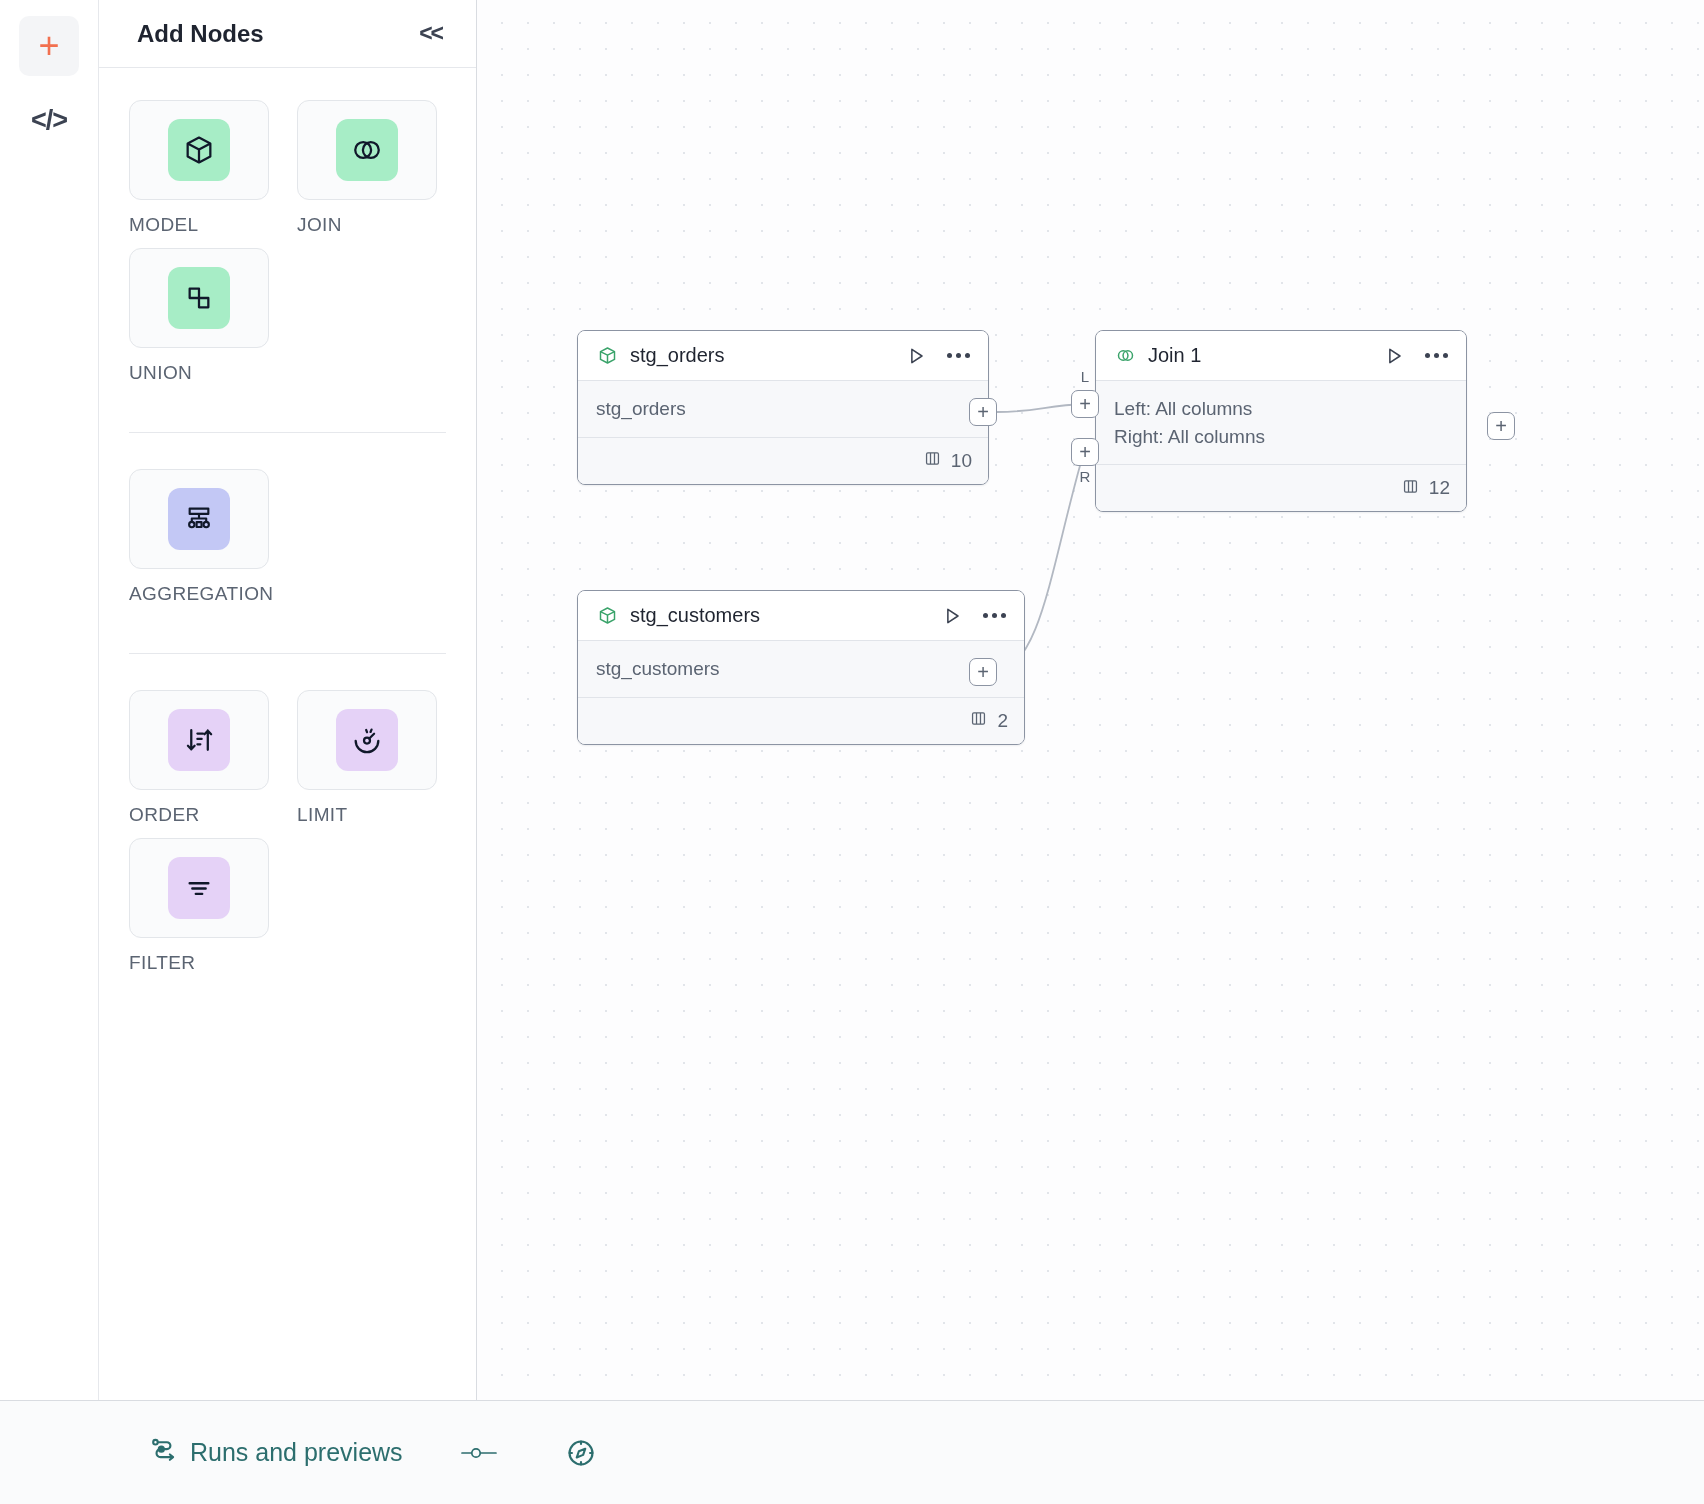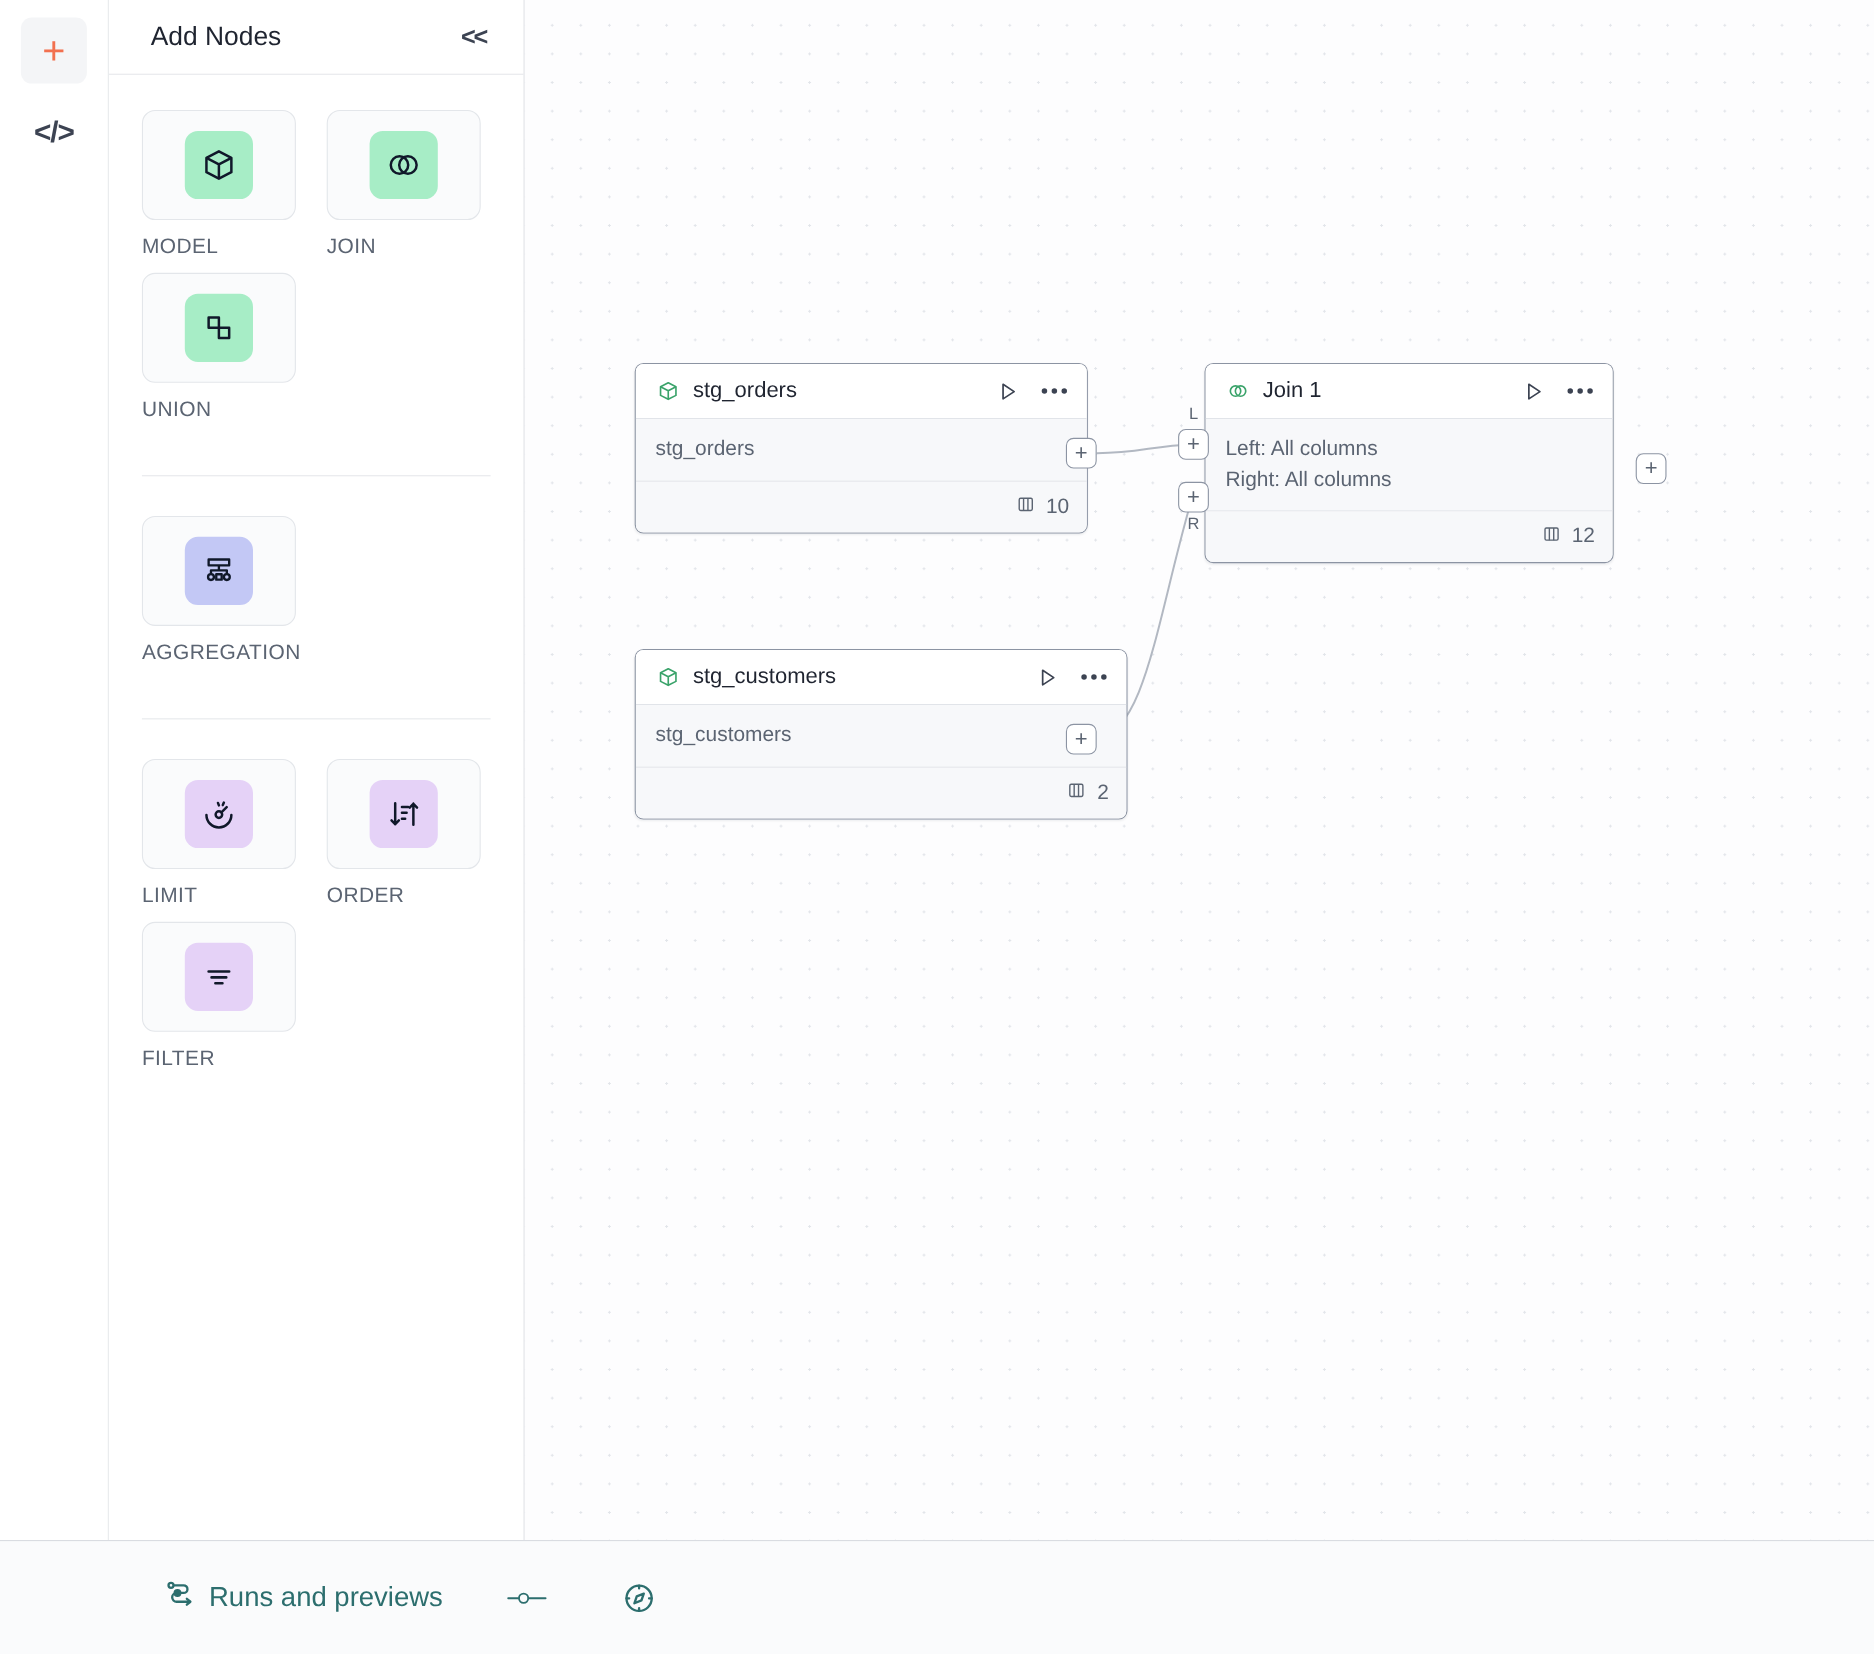--- a/index.html
+++ b/index.html
@@ -52,21 +52,21 @@
     background: #ffffff;
     border-right: 1px solid #d9dce1;
     display: flex; flex-direction: column;
   }
   .panel-head {
     height: 68px; flex: 0 0 68px;
     display: flex; align-items: center; justify-content: space-between;
     padding: 0 34px 0 38px;
     border-bottom: 1px solid #e6e8ec;
   }
-  .panel-title { font-size: 24px; font-weight: normal; color: #1f2430; }
+  .panel-title { font-size: 24px; font-weight: bold; color: #1f2430; }
   .panel-collapse { font-size: 23px; color: #3c4352; font-weight: bold; cursor: pointer; letter-spacing: -2px; }
   .panel-body { flex: 1 1 auto; padding: 32px 30px 0 30px; overflow: hidden; }
 
   .node-group { display: flex; flex-wrap: wrap; gap: 0 28px; }
   .node-group.divided { border-top: 1px solid #e6e8ec; padding-top: 36px; margin-top: 36px; }
   .node-item {
     width: 140px; margin-bottom: 12px;
     display: flex; flex-direction: column; cursor: pointer;
   }
   .node-tile {
@@ -227,41 +227,41 @@
               </div>
             </div>
             <div class="node-label">AGGREGATION</div>
           </div>
         </div>
 
         <div class="node-group divided">
           <div class="node-item">
             <div class="node-tile">
               <div class="node-swatch sw-lilac">
+                <svg width="32" height="32" viewBox="0 0 24 24" fill="none" stroke="#10182a" stroke-width="1.7" stroke-linecap="round" stroke-linejoin="round">
+                  <path d="M6.2 4.6v14.4M6.2 19 3.7 16.3M6.2 19l2.5-2.7"></path>
+                  <path d="M18.6 19.4V5M18.6 5l-2.5 2.7M18.6 5l2.5 2.7"></path>
+                  <path d="M10.8 7.2h4.2M10.8 11.2h3.2M10.8 15.2h2.2"></path>
+                </svg>
+              </div>
+            </div>
+            <div class="node-label">ORDER</div>
+          </div>
+
+          <div class="node-item">
+            <div class="node-tile">
+              <div class="node-swatch sw-lilac">
                 <svg width="34" height="34" viewBox="0 0 24 24" fill="none" stroke="#10182a" stroke-width="1.6" stroke-linecap="round">
                   <path d="M4 12.6a8 8 0 0 0 16 0"></path>
                   <circle cx="12" cy="12.4" r="2.1"></circle>
                   <path d="M13.6 10.9 17 7.6M15.2 4.7l-.7 1.6M11.4 4.9l.6 1.6"></path>
                 </svg>
               </div>
             </div>
             <div class="node-label">LIMIT</div>
-          </div>
-
-          <div class="node-item">
-            <div class="node-tile">
-              <div class="node-swatch sw-lilac">
-                <svg width="32" height="32" viewBox="0 0 24 24" fill="none" stroke="#10182a" stroke-width="1.7" stroke-linecap="round" stroke-linejoin="round">
-                  <path d="M6.2 4.6v14.4M6.2 19 3.7 16.3M6.2 19l2.5-2.7"></path>
-                  <path d="M18.6 19.4V5M18.6 5l-2.5 2.7M18.6 5l2.5 2.7"></path>
-                  <path d="M10.8 7.2h4.2M10.8 11.2h3.2M10.8 15.2h2.2"></path>
-                </svg>
-              </div>
-            </div>
-            <div class="node-label">ORDER</div>
           </div>
 
           <div class="node-item">
             <div class="node-tile">
               <div class="node-swatch sw-lilac">
                 <svg width="32" height="32" viewBox="0 0 24 24" fill="none" stroke="#10182a" stroke-width="1.8" stroke-linecap="round">
                   <path d="M5 8.4h14M7 12.4h10M9.6 16.4h4.8"></path>
                 </svg>
               </div>
             </div>

